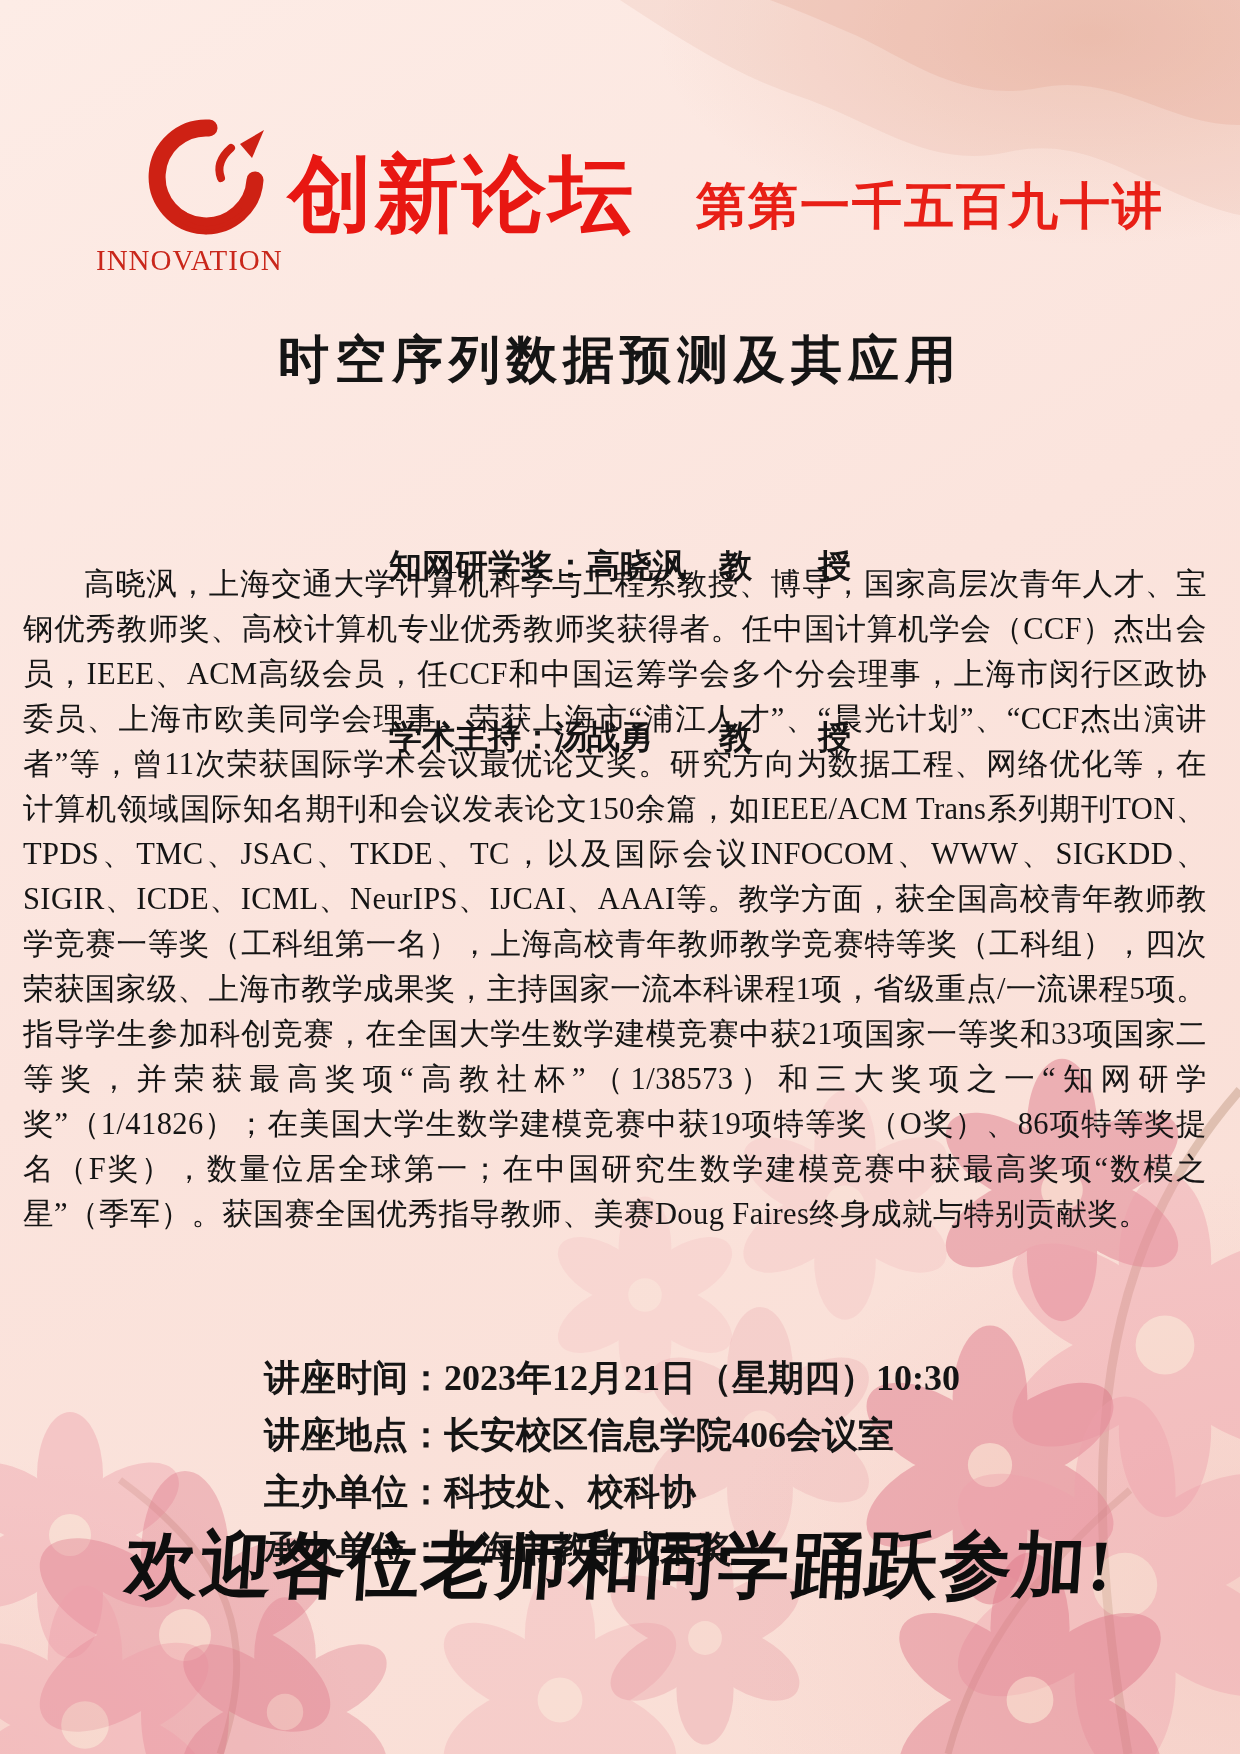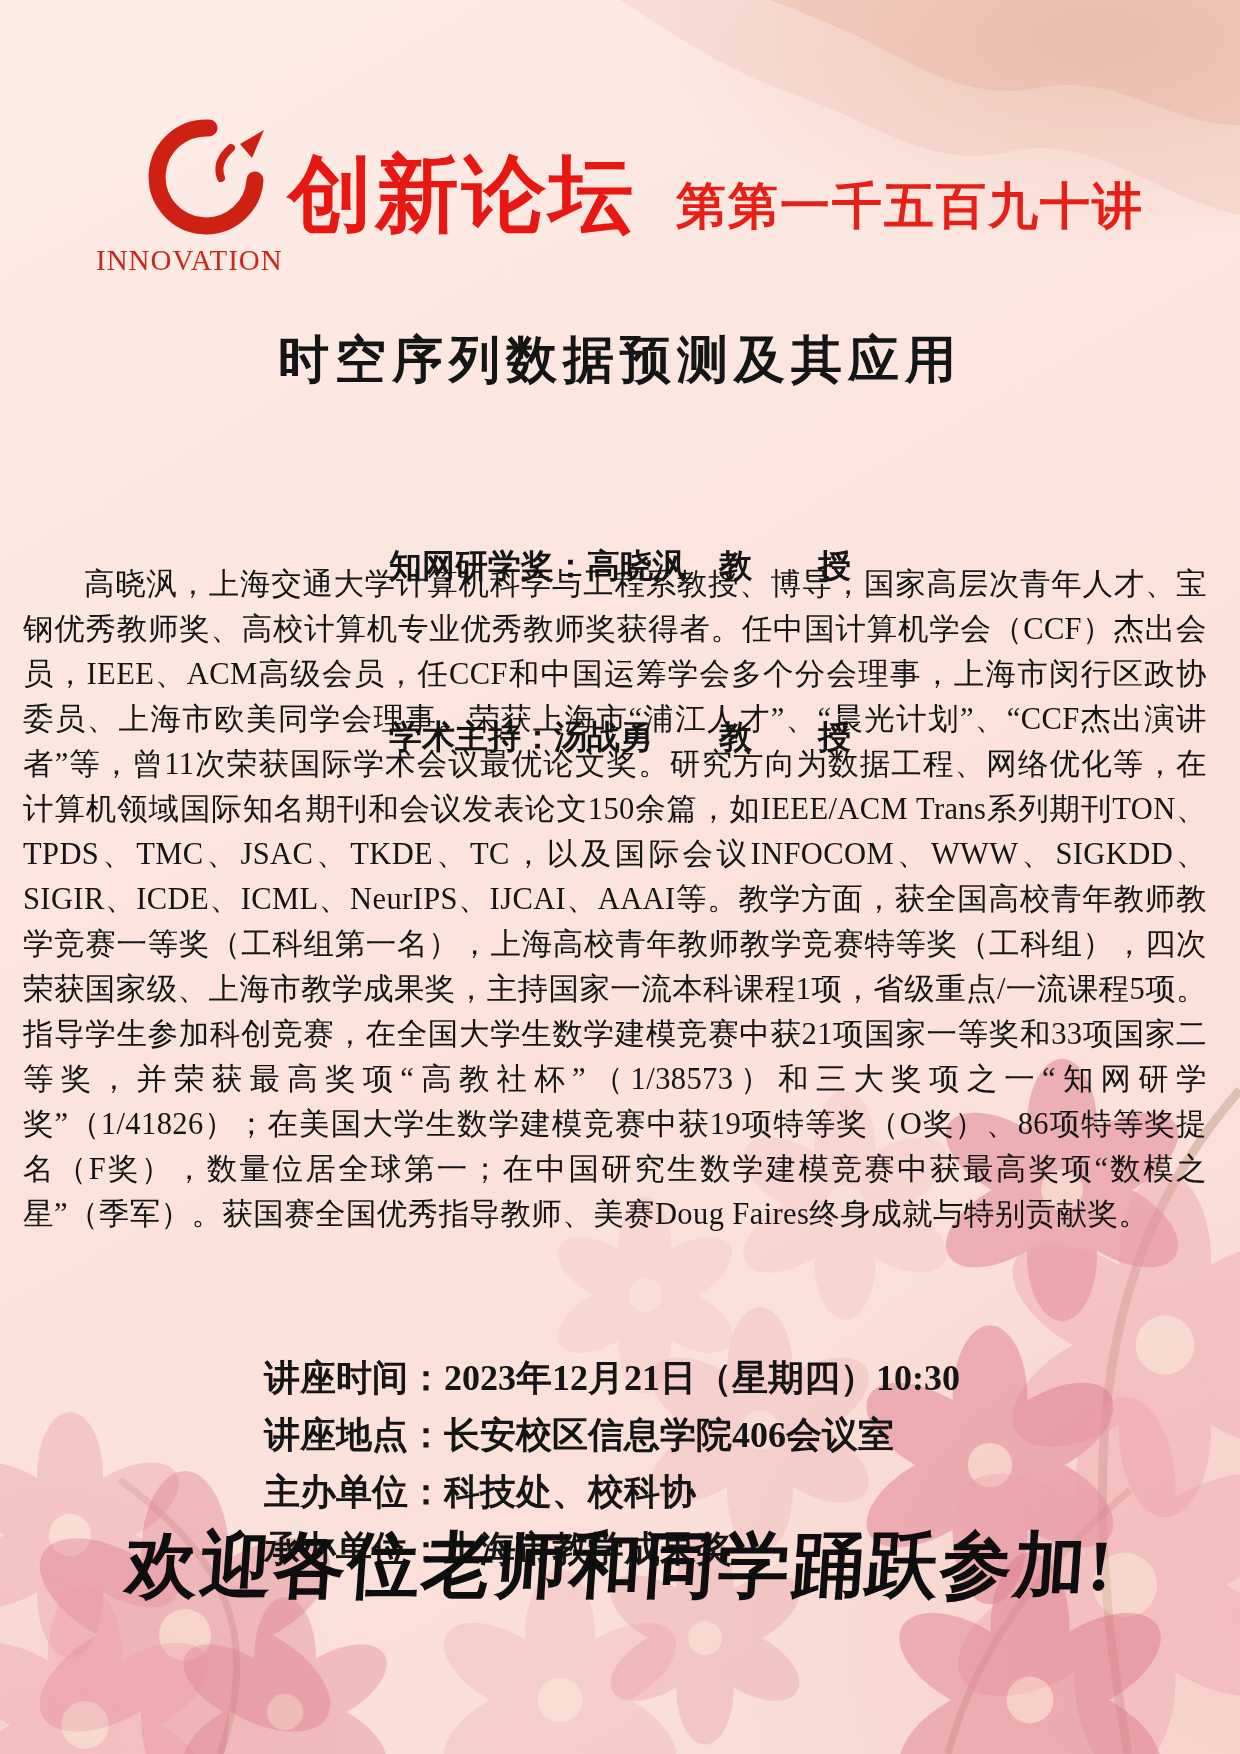--- a/index.html
+++ b/index.html
@@ -13,21 +13,21 @@
     font-family:"Liberation Serif","DejaVu Serif",serif;
     color:#151515;
   }
   .deco{position:absolute;inset:0;z-index:0;pointer-events:none;}
   .layer{position:absolute;z-index:1;}
 
   .logo-block{left:96px;top:118px;width:220px;text-align:left;}
   .logo-icon{display:block;margin:0 auto;}
   .logo-text{margin-top:4px;font-size:29px;letter-spacing:1px;color:#c9271b;font-family:"Liberation Serif","DejaVu Serif",serif;}
 
-  .title-row{left:288px;top:138px;display:flex;align-items:baseline;gap:40px;white-space:nowrap;}
+  .title-row{left:288px;top:138px;display:flex;align-items:baseline;gap:60px;white-space:nowrap;}
   .forum-title{font-size:84px;font-weight:900;color:#e81712;letter-spacing:3px;font-family:"Liberation Sans","DejaVu Sans",sans-serif;}
   .lecture-number{font-size:50px;font-weight:800;color:#e81f16;letter-spacing:2px;}
 
   .main-title{left:0;top:326px;width:100%;text-align:center;font-size:51px;font-weight:700;letter-spacing:6px;}
 
   .guests{left:0;top:424px;width:100%;text-align:center;font-size:33px;font-weight:700;line-height:57px;white-space:pre;}
 
   .bio{left:23px;top:562px;width:1184px;font-size:30.5px;line-height:45px;text-align:justify;text-indent:2em;letter-spacing:.4px;}
 
   .details{left:264px;top:1338px;font-size:36px;font-weight:700;line-height:57px;white-space:nowrap;margin-top:12px;}

